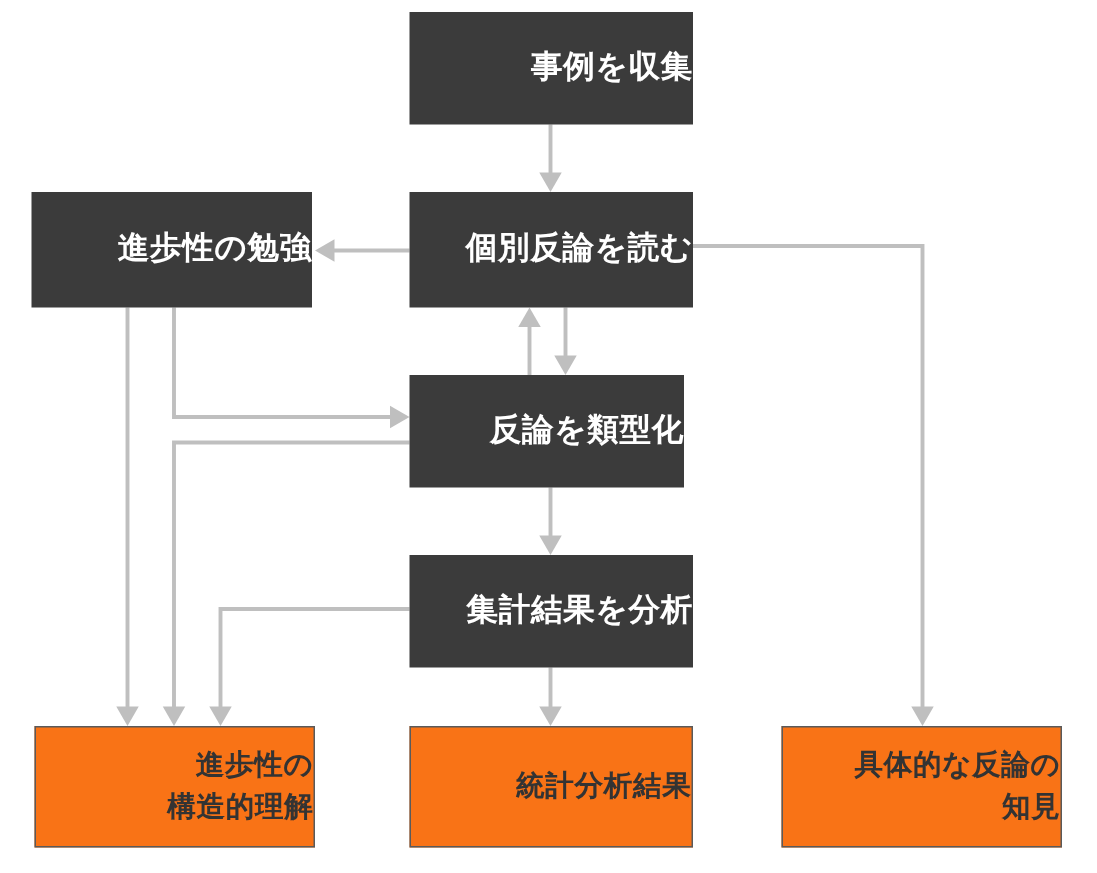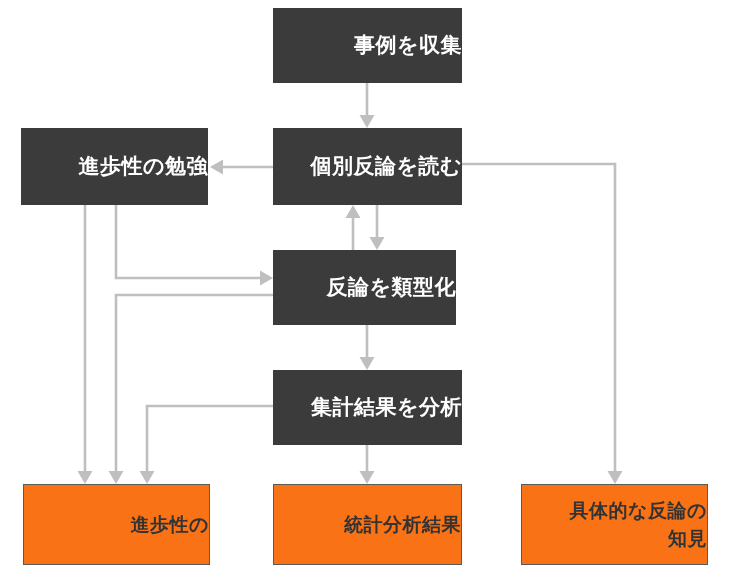--- a/index.html
+++ b/index.html
@@ -95,20 +95,21 @@
         <span>個別反論を読む</span>
       </div>
       <div class="node filled" style="left: 273px; top: 250px; width: 183px; height: 75px;">
         <span>反論を類型化</span>
       </div>
       <div class="node filled" style="left: 273px; top: 370px; width: 189px; height: 75px;">
         <span>集計結果を分析</span>
       </div>
       <div class="node outlined" style="left: 23px; top: 484px; width: 187px; height: 81px;">
         <span>進歩性の</span>
+        <span class="line2">構造的理解</span>
       </div>
       <div class="node outlined" style="left: 273px; top: 484px; width: 189px; height: 81px; padding-left: 28px;">
         <span>統計分析結果</span>
       </div>
       <div class="node outlined" style="left: 521px; top: 484px; width: 187px; height: 81px; padding-left: 32px;">
         <span>具体的な反論の</span>
         <span class="line2">知見</span>
       </div>
     </div>
 

